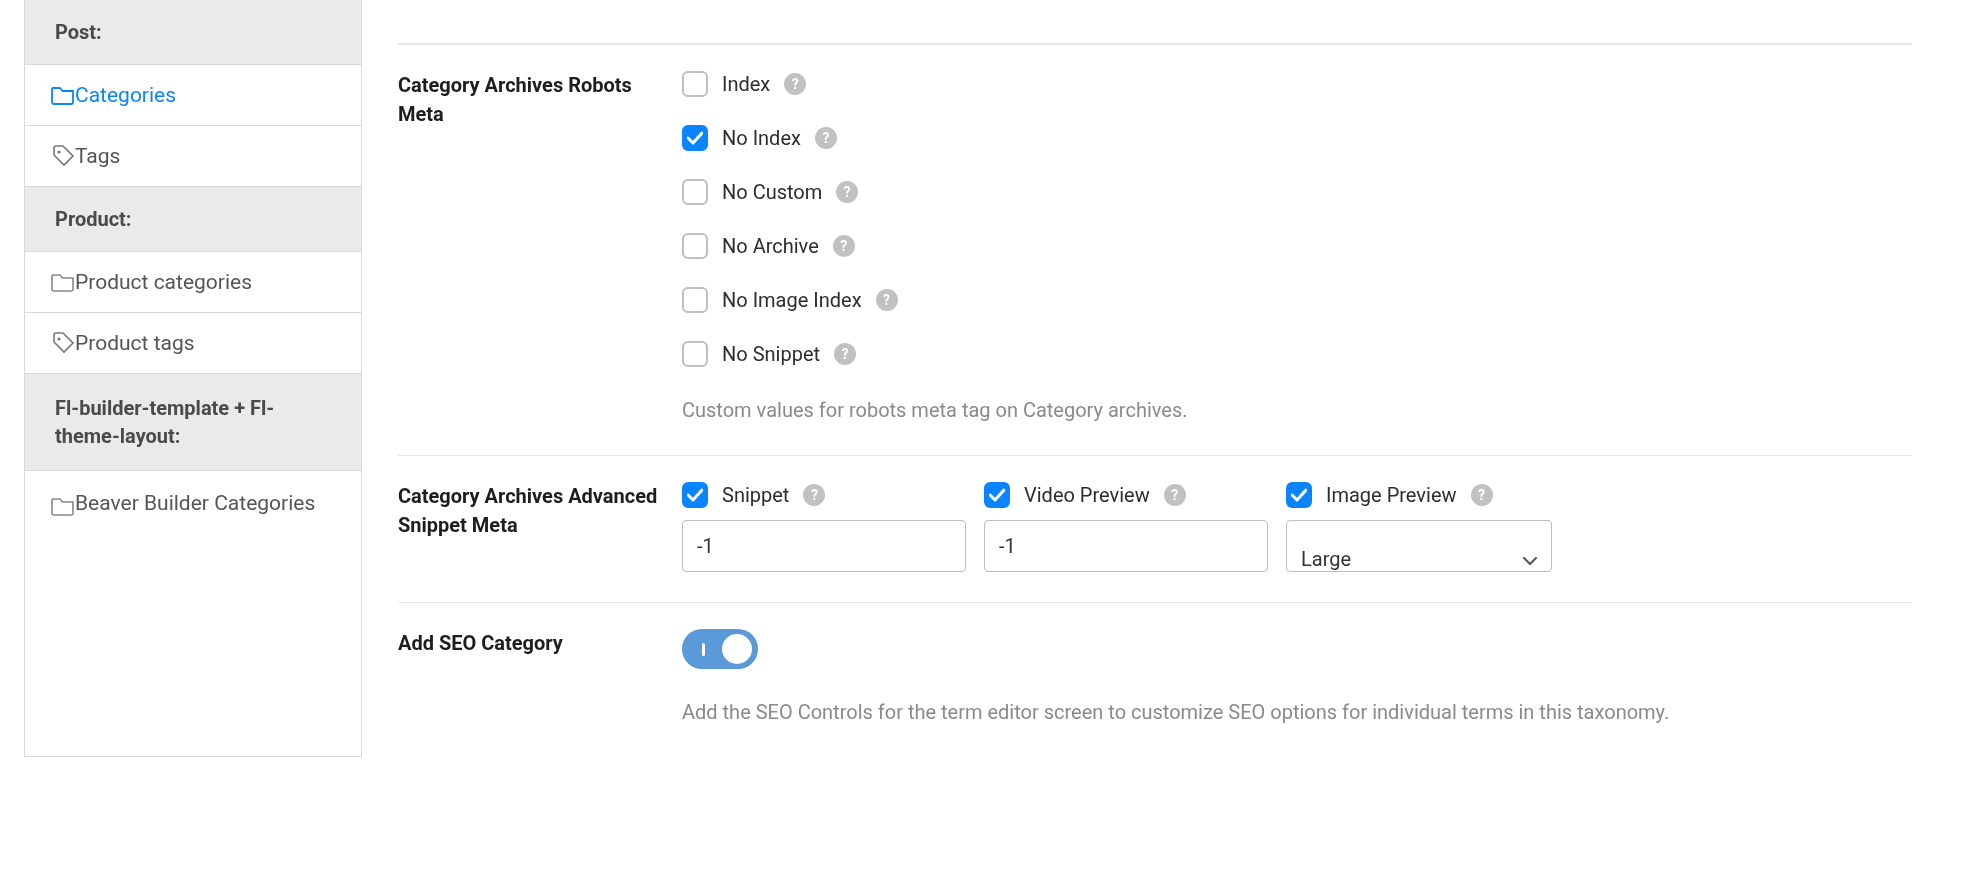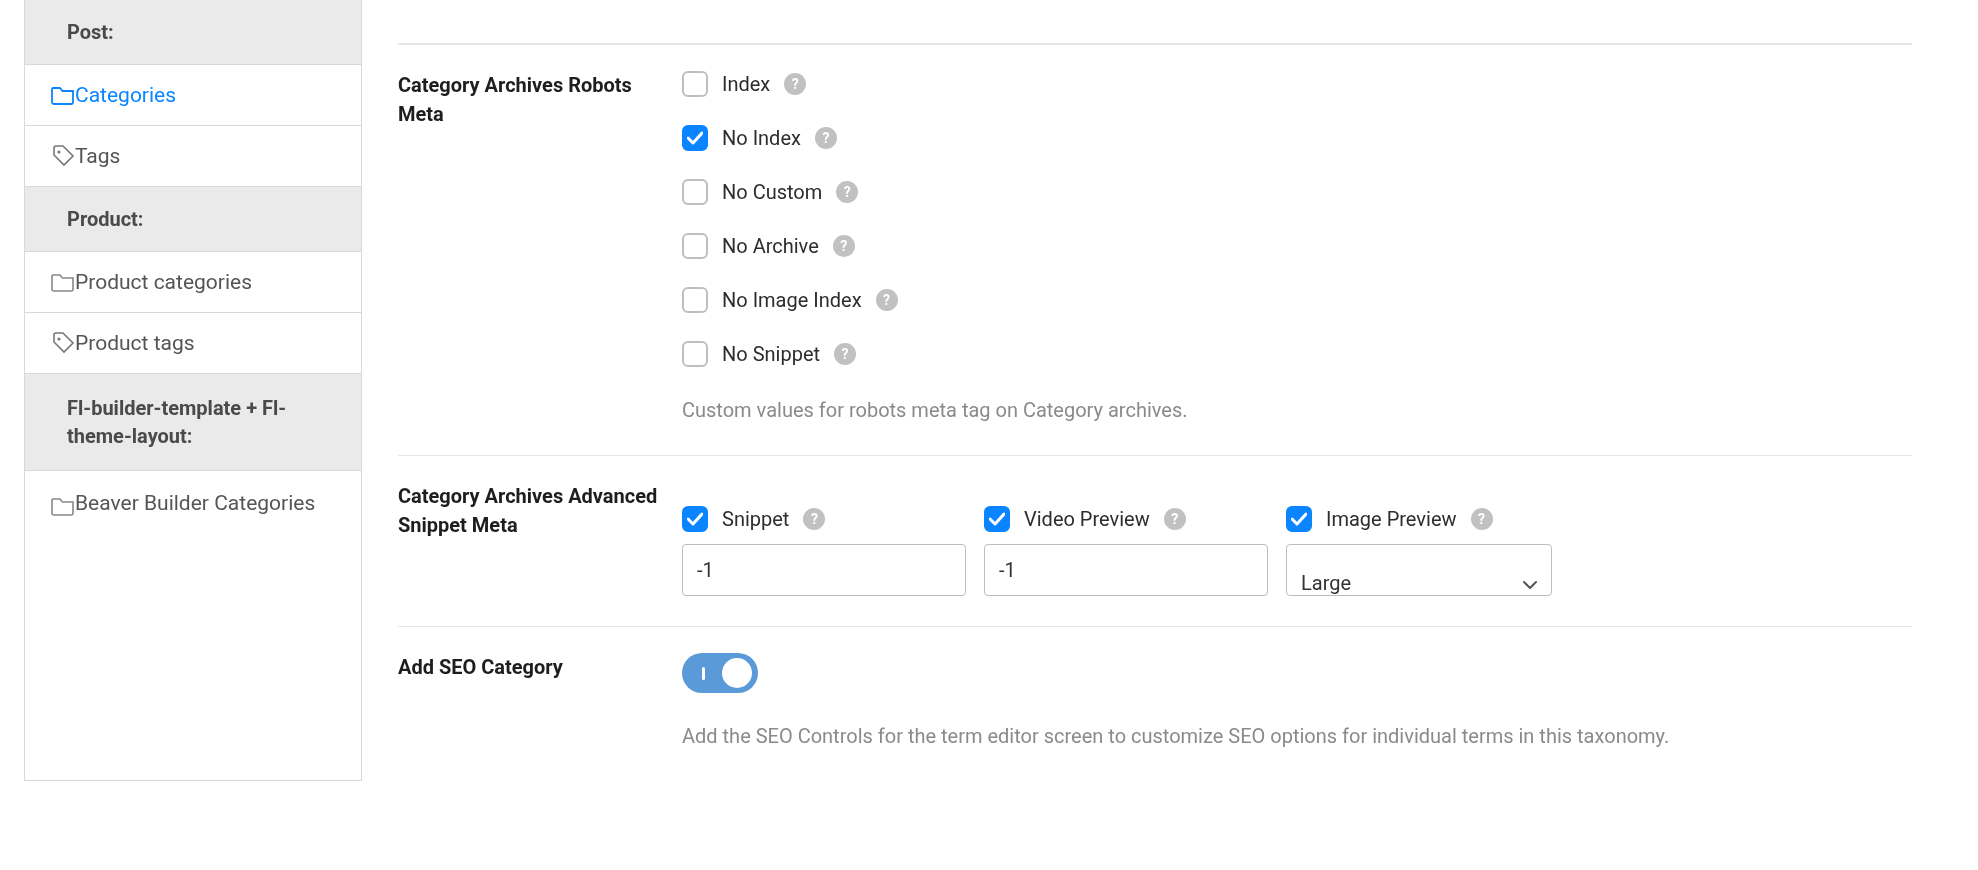--- a/index.html
+++ b/index.html
@@ -13,21 +13,21 @@
   
   .sidebar {
     width: 338px;
     border: 1px solid #d9d9d9;
     border-top: none;
     margin-left: 24px;
     background: #fff;
   }
   .sidebar-section-header {
     background: #eaeaea;
-    padding: 20px 42px;
+    padding: 20px 30px;
     font-weight: 700;
     color: #4a4a4a;
     font-size: 20px;
     border-bottom: 1px solid #d9d9d9;
   }
   .sidebar-item {
     display: flex;
     align-items: flex-end;
     gap: 0;
     padding: 18px 26px;
@@ -135,21 +135,20 @@
   .adv-grid {
     display: grid;
     grid-template-columns: 1fr 1fr 1fr;
     gap: 18px;
     max-width: 870px;
   }
   .adv-col {
     display: flex;
     flex-direction: column;
     gap: 12px;
-    margin-top: 24px;
   }
   .text-input, .select-input {
     height: 52px;
     border: 1px solid #bdbdbd;
     border-radius: 4px;
     padding: 0 14px;
     font-size: 20px;
     color: #333;
     background: #fff;
     font-family: inherit;

